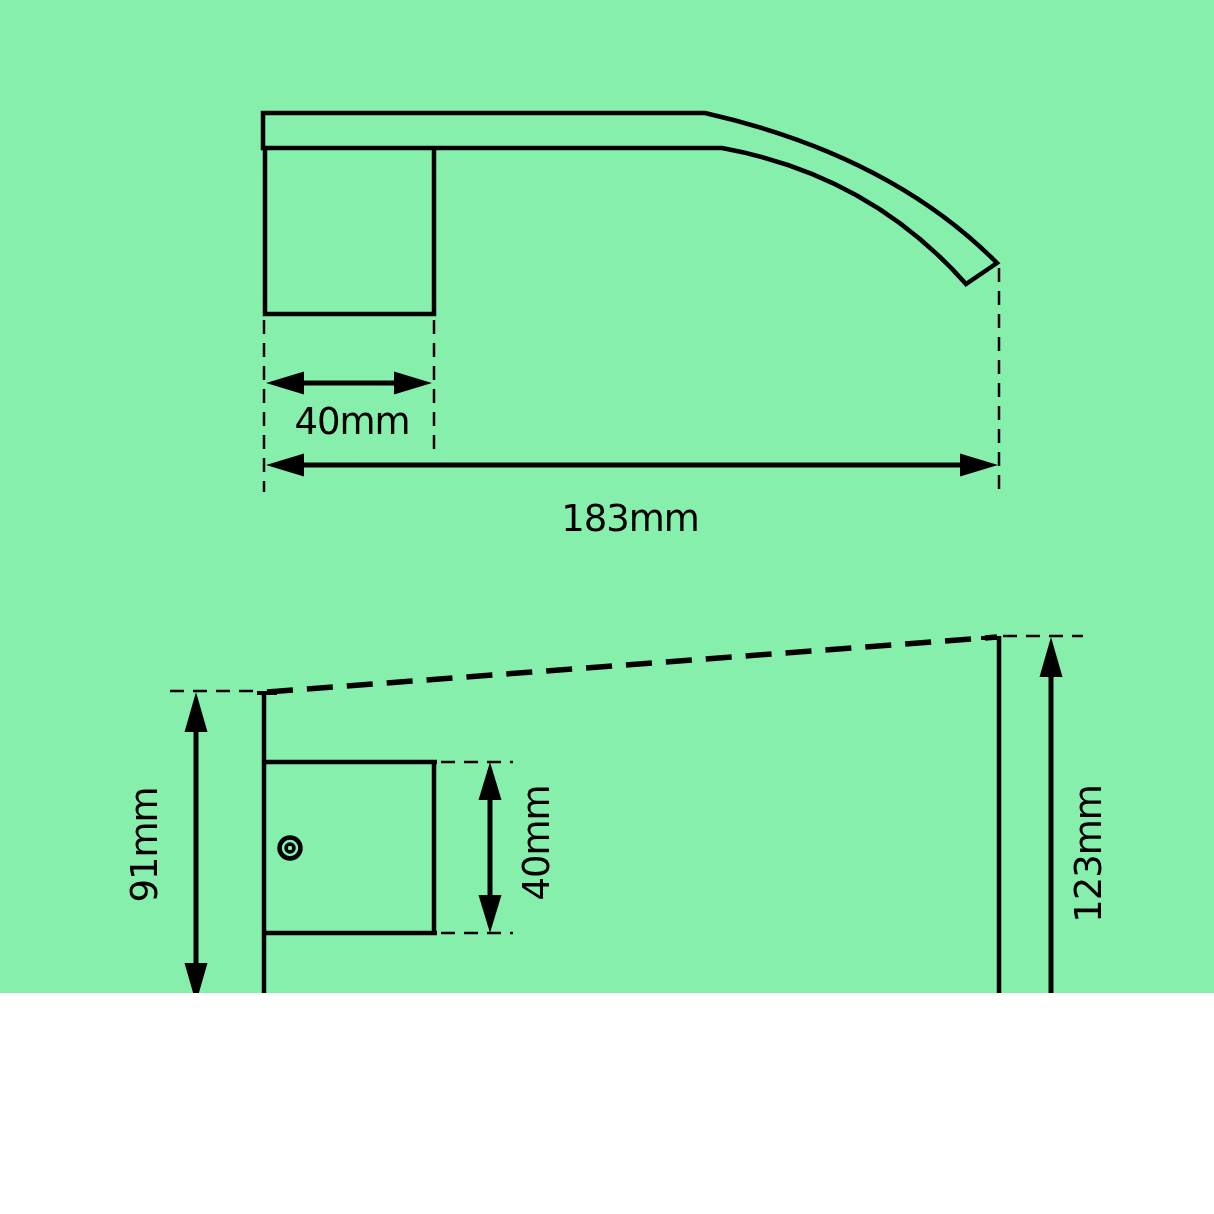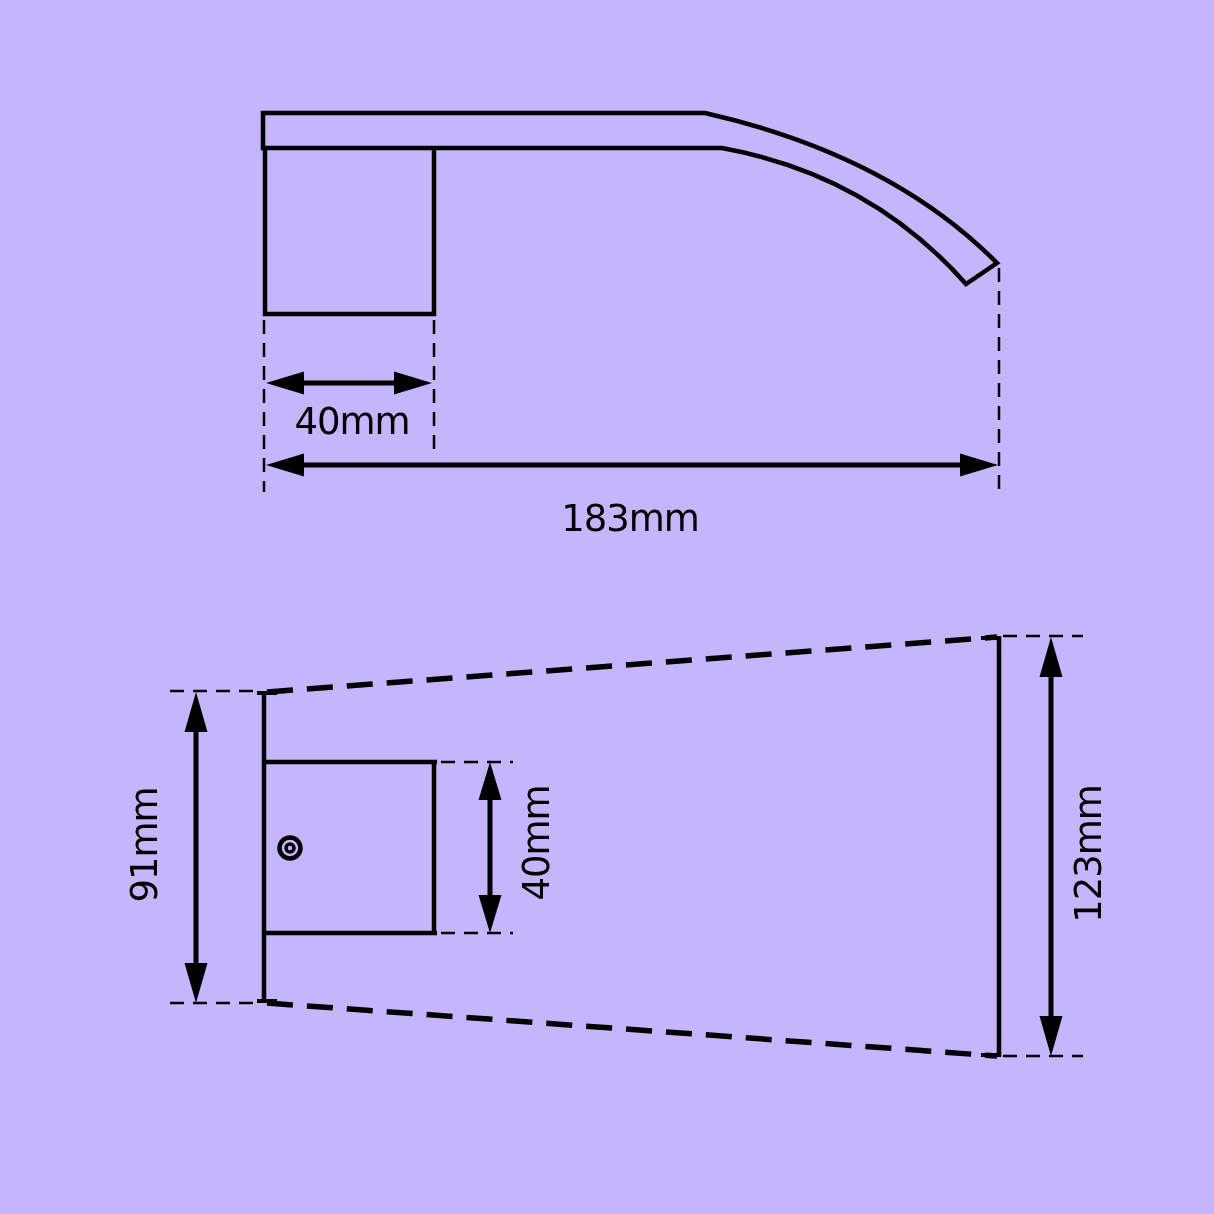--- a/index.html
+++ b/index.html
@@ -6,22 +6,22 @@
     margin: 0;
     padding: 0;
     background: #ffffff;
     width: 1214px;
     height: 1214px;
     font-family: "DejaVu Sans", "Liberation Sans", sans-serif;
   }
   .canvas {
     position: relative;
     width: 1214px;
-    height: 1214px;
-    background: #c4b5fd;
+    height: 993px;
+    background: #86efac;
     overflow: hidden;
   }
   svg { display: block; }
 
   
   .obj {
     fill: none;
     stroke: #000000;
     stroke-width: 4.5;
     stroke-linejoin: miter;

